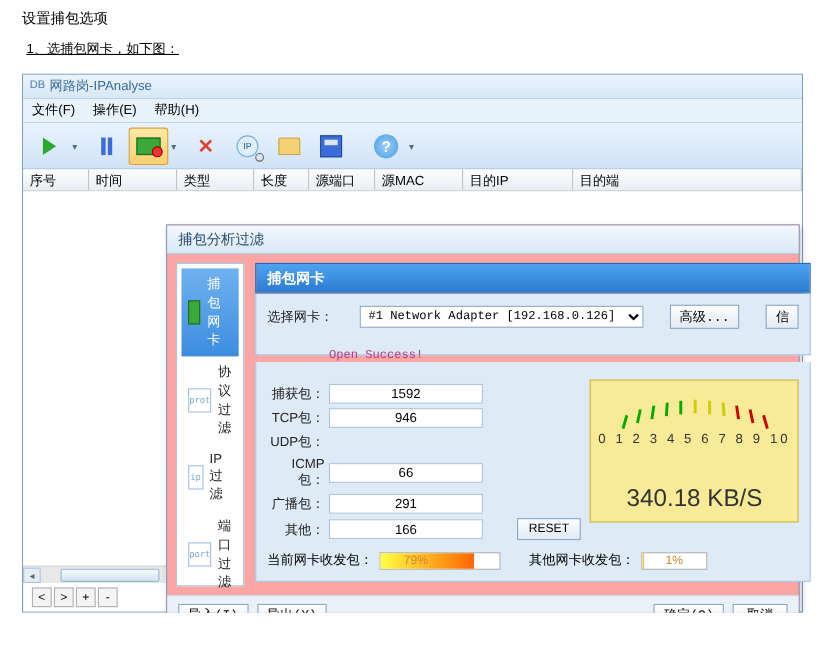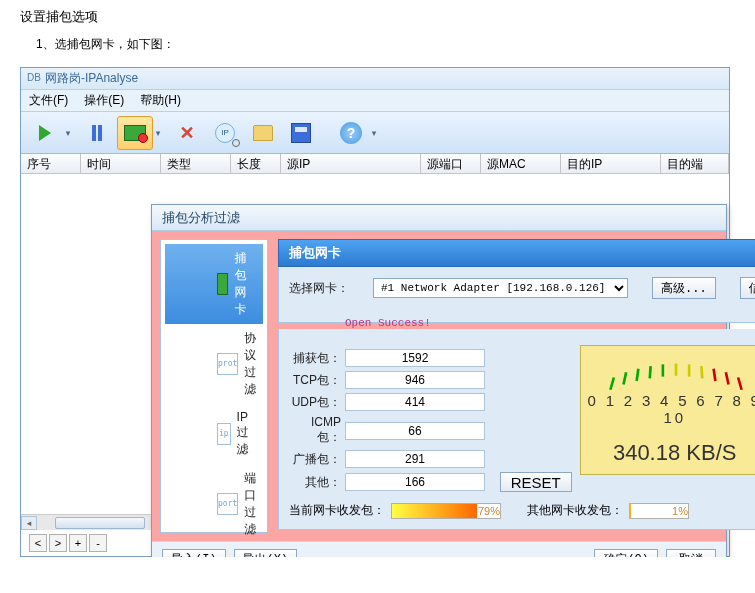--- a/index.html
+++ b/index.html
@@ -1,18 +1,18 @@
 <!DOCTYPE html>
 <html><head>
 <meta charset="utf-8">
 <style>
 * { box-sizing: border-box; margin: 0; padding: 0; }
 body { font-family: "Microsoft YaHei", SimSun, Arial, sans-serif; font-size: 12px; background: #fff; width: 755px; }
 .doc-title { font-weight: normal; font-size: 13px; padding: 8px 20px 6px; }
-.doc-text { font-size: 12px; padding: 4px 36px 14px; }
+.doc-text { font-size: 12px; padding: 4px 24px 14px; text-decoration: underline; }
 .app-window { border: 1px solid #7a9ec4; margin: 0 0 0 20px; width: 710px; position: relative; }
 .titlebar { background: linear-gradient(#eaf3fb, #d7e8f7); height: 22px; display: flex; align-items: center; padding: 0 6px; color: #3a6a9a; font-size: 12px; border-bottom: 1px solid #b8d1e8; }
 .titlebar .tb-icon { width: 14px; height: 14px; margin-right: 4px; font-size: 10px; color: #4a7db3; }
 .menubar { background: #e8f2fb; height: 22px; display: flex; align-items: center; padding: 0 8px; gap: 16px; border-bottom: 1px solid #b8d1e8; font-size: 12px; }
 .toolbar { background: linear-gradient(#eaf3ff, #cfe3f7); height: 42px; display: flex; align-items: center; padding: 0 6px; gap: 2px; border-bottom: 1px solid #9cbce0; }
 .tool-btn { width: 36px; height: 34px; border: 1px solid transparent; border-radius: 3px; display: flex; align-items: center; justify-content: center; cursor: pointer; position: relative; }
 .tool-btn.active { background: linear-gradient(#ffe8a6,#ffcf6e); border-color: #e0a030; }
 .tool-dd { width: 10px; display:flex; align-items:center; justify-content:center; color:#4a6a8a; font-size:9px; margin-left:-2px; margin-right:4px;}
 .icon-play { width:0;height:0;border-left:12px solid #2fa82f;border-top:8px solid transparent;border-bottom:8px solid transparent;}
 .icon-floppy { width:20px;height:20px;background:#3b6edb;border:1px solid #234a9a;position:relative;}
@@ -33,46 +33,46 @@
 .bottom-ctrls { padding: 4px 8px; display:flex; gap:2px;}
 .bottom-ctrls button { width:18px;height:18px;border:1px solid #b0b0b0;background:#f4f4f4;font-size:11px;cursor:pointer;}
 
 
 .dialog { position: absolute; left: 130px; top: 30px; width: 576px; background: #fca5a5; border: 1px solid #7d9cc0; box-shadow: 2px 2px 6px rgba(0,0,0,.2); }
 .dlg-title { background: linear-gradient(#f4f8fd,#d9e8f6); height: 26px; display:flex; align-items:center; padding:0 10px; color:#2a4a6a; font-size:13px; border-bottom:1px solid #b0cde6;}
 .dlg-body { display:flex; height: 310px; }
 .dlg-sidebar { width: 140px; background:#fff; border:1px solid #a7c7e7; margin:8px 0 8px 8px; padding:4px; }
 .side-item { display:flex; align-items:center; gap:6px; padding:6px 6px; cursor:pointer; font-size:12px; color:#222;}
 .side-item.sel { background: linear-gradient(#6fb1ef,#3c8de0); color:#fff;}
-.side-icon { width:22px; height:22px; display:flex; align-items:center; justify-content:center; font-size:10px;margin-left:46px; }
+.side-icon { width:22px; height:22px; display:flex; align-items:center; justify-content:center; font-size:10px; }
 .side-icon.doc { background:#fff; border:1px solid #a0c0e0; color:#7aa6d0; font-size:8px; font-family:monospace; text-align:center; line-height:20px;}
 .side-icon.nic { background:#3ba83b;border:1px solid #1c6b1c;}
 .side-icon.arrows { color:#5a8dd0; font-size:14px;}
 .dlg-main { flex:1; padding: 8px 8px 8px 10px; }
 .panel-hdr { background: linear-gradient(#4da3f2,#2d7ad0); color:#fff; font-weight:bold; padding:4px 10px; font-size:13px; border:1px solid #2a6ab0;}
 .panel-body { border:1px solid #a7c7e7; border-top:none; background:#dfeaf7; padding:10px 10px; }
 .panel-body.top { height: 56px; }
 .row { display:flex; align-items:center; gap:24px; margin-bottom:18px; font-size:12px;}
 .row label { color:#222;}
 select.combo { flex:1; height:20px; border:1px solid #8aa8c8; background:#fff; font-family: "Courier New", monospace; font-size:11px; padding:1px 3px;}
 .btn { height:22px; padding:0 8px; border:1px solid #8aa8c8; background:linear-gradient(#fefefe,#e2eaf4); cursor:pointer; font-size:12px; min-width:50px;font-family:Liberation Mono, monospace;}
 .status-txt { color:#b03a8a; font-family:"Courier New",monospace; font-size:11px; margin-left:56px;}
 .stats-area { display:flex; gap:8px; margin-top:6px;}
 .stats-left { flex:1; }
 .stat-row { display:flex; align-items:center; margin:4px 0; font-size:12px; gap:4px;}
 .stat-row .lbl { width:52px; text-align:right; color:#222;}
 .stat-row .val { width:140px; height:18px; border:1px solid #b0c4d8; background:#fff; text-align:center; line-height:16px; font-size:12px;}
 .gauge-box { width:190px; height:130px; background:#f9ea97; border:1px solid #c4b24a; position:relative; overflow:hidden;}
-.gauge-nums { position:absolute; top:46px; left:0; right:0; text-align:center; font-size:15px; letter-spacing:2.8px; color:#333; padding: 0 4px;}
+.gauge-nums { position:absolute; top:46px; left:0; right:0; text-align:center; font-size:12px; letter-spacing:2.8px; color:#333; padding: 0 4px;}
 .gauge-rate { position:absolute; bottom:8px; left:0; right:0; text-align:center; font-size:22px; color:#333; font-family: Arial; }
 .rxrow { display:flex; align-items:center; gap:6px; margin-top:6px; font-size:12px;}
 .rxrow .bar { width:110px; height:16px; border:1px solid #b0b0b0; background:#fff; position:relative;}
 .rxrow .bar .fill { position:absolute; left:0; top:0; bottom:0; background:linear-gradient(90deg,#ff4,#f60);}
-.rxrow .bar .txt { position:absolute; left:0; right:0; top:0; bottom:0; text-align:right; font-size:11px; color:#c83; line-height:14px;margin-left:21px;}
-.reset-btn { height:20px; padding:0 10px; border:1px solid #8aa8c8; background:linear-gradient(#fefefe,#e2eaf4); cursor:pointer; font-size:15px;}
+.rxrow .bar .txt { position:absolute; left:0; right:0; top:0; bottom:0; text-align:left; font-size:11px; color:#c83; line-height:14px;margin-left:21px;}
+.reset-btn { height:20px; padding:0 10px; border:1px solid #8aa8c8; background:linear-gradient(#fefefe,#e2eaf4); cursor:pointer; font-size:11px;margin-left:16px;}
 .dlg-footer { height:36px; border-top:1px solid #ccd6e2; background:#eaf1f9; display:flex; align-items:center; padding:0 10px; gap:8px;}
 .dlg-footer .spacer { flex:1; }
 </style>
 </head>
 <body>
 
 <div class="doc-title">设置捕包选项</div>
 <div class="doc-text">1、选捕包网卡，如下图：</div>
 
 <div class="app-window">
@@ -117,21 +117,20 @@
     <div class="tool-btn">
         <div class="icon-help">?</div>
       </div>
     <div class="tool-dd">▾</div>
   </div>
   <div class="listheader">
     <div class="col" style="width:60px">序号</div>
     <div class="col" style="width:80px">时间</div>
     <div class="col" style="width:70px">类型</div>
     <div class="col" style="width:50px">长度</div>
-    <div class="col" style="width:140px">源IP</div>
     <div class="col" style="width:60px">源端口</div>
     <div class="col" style="width:80px">源MAC</div>
     <div class="col" style="width:100px">目的IP</div>
     <div class="col" style="flex:1">目的端</div>
   </div>
   <div class="main-area">
 
     <div class="dialog">
       <div class="dlg-title">捕包分析过滤</div>
       <div class="dlg-body">
@@ -175,21 +174,20 @@
                 <div class="stat-row">
                     <span class="lbl">捕获包：</span>
                     <span class="val">1592</span>
                   </div>
                 <div class="stat-row">
                     <span class="lbl">TCP包：</span>
                     <span class="val">946</span>
                   </div>
                 <div class="stat-row">
                     <span class="lbl">UDP包：</span>
-                    <span class="val">414</span>
                   </div>
                 <div class="stat-row">
                     <span class="lbl">ICMP包：</span>
                     <span class="val">66</span>
                   </div>
                 <div class="stat-row">
                     <span class="lbl">广播包：</span>
                     <span class="val">291</span>
                   </div>
                 <div class="stat-row"><span class="lbl">其他：</span><span class="val">166</span>&nbsp;&nbsp;<button class="reset-btn">RESET</button></div>

